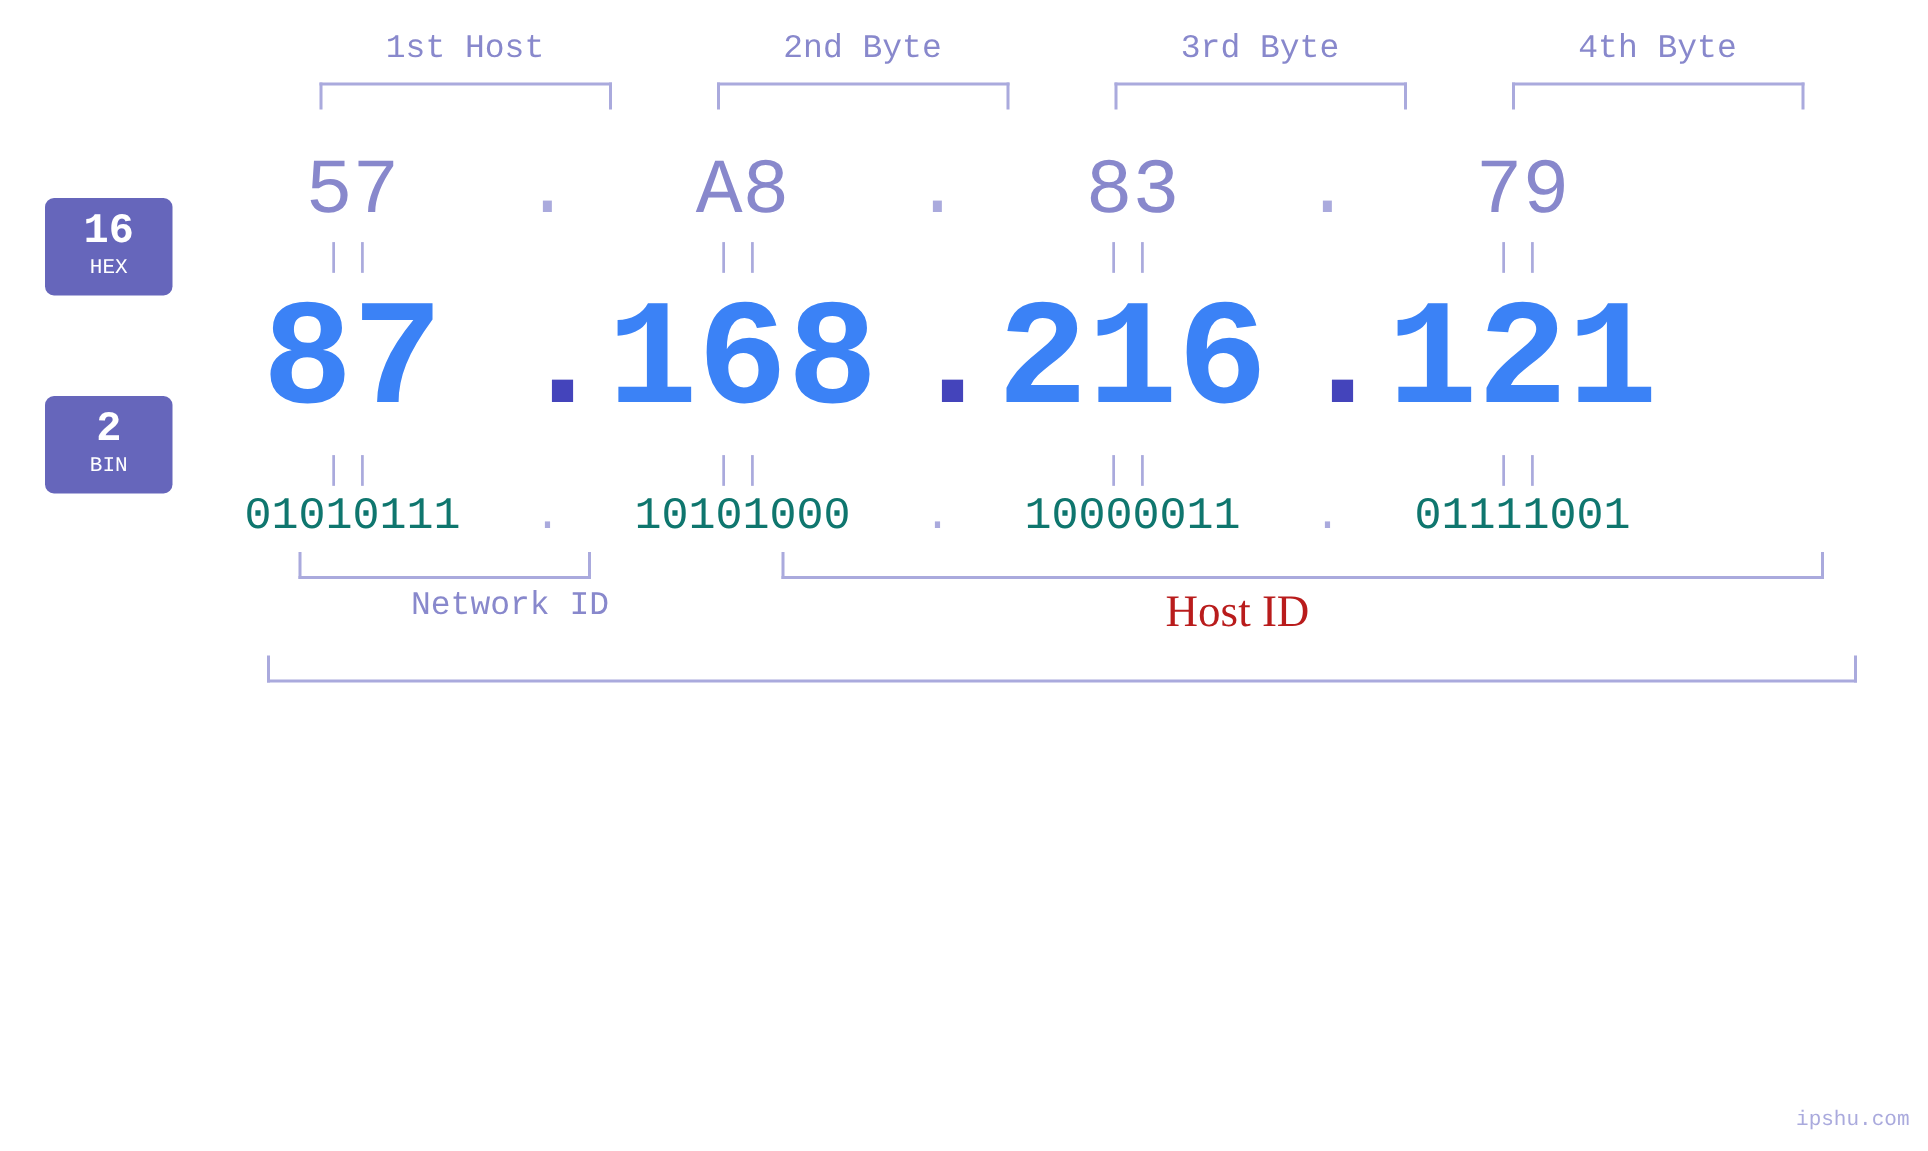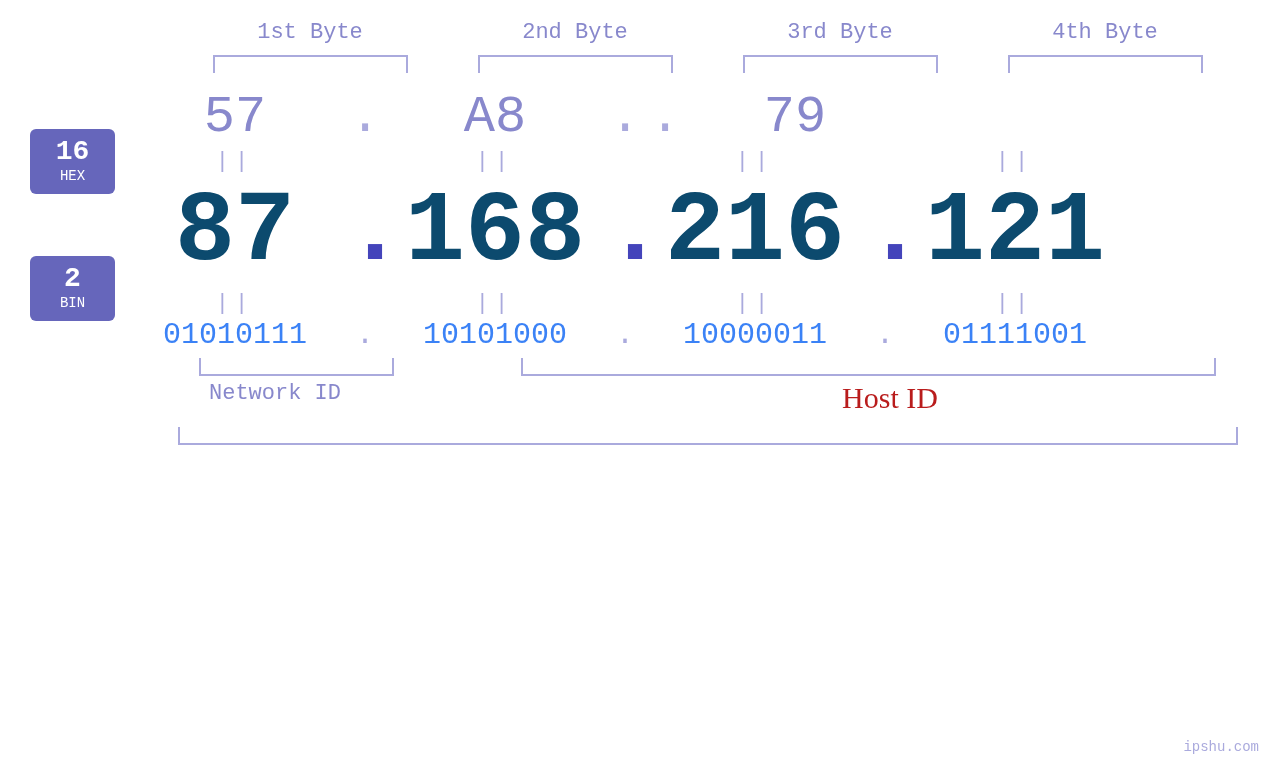--- a/index.html
+++ b/index.html
@@ -88,49 +88,49 @@
       font-family: 'Courier New', Courier, monospace;
     }
 
     .hex-dot {
       color: #aaaadd;
       font-size: 52px;
     }
 
     
     .dec-value {
-      color: #0c4a6e;
+      color: #3b82f6;
       font-size: 100px;
       font-family: 'Courier New', Courier, monospace;
       font-weight: bold;
       line-height: 1;
     }
 
     .dec-dot {
       color: #4444bb;
       font-size: 100px;
       font-weight: bold;
     }
 
     
     .bin-value {
-      color: #3b82f6;
+      color: #0f766e;
       font-size: 30px;
       font-family: 'Courier New', Courier, monospace;
     }
 
     .bin-dot {
       color: #aaaadd;
       font-size: 30px;
     }
 
     .watermark {
       position: absolute;
       bottom: 12px;
-      right: 26px;
+      right: 12px;
       color: #aaaadd;
       font-size: 14px;
       font-family: 'Courier New', Courier, monospace;
     }
 
     
     .all-rows {
       display: flex;
       flex-direction: row;
       width: 1285px;
@@ -167,21 +167,21 @@
       width: 40px;
       text-align: center;
     }
   </style>
 </head>
 <body>
 
 <div class="main-container">
 
   <div class="byte-headers">
-    <div class="byte-header">1st Byte</div>
+    <div class="byte-header">1st Host</div>
     <div class="byte-header">2nd Byte</div>
     <div class="byte-header">3rd Byte</div>
     <div class="byte-header">4th Byte</div>
   </div>
 
   <div class="top-brackets">
     <div class="bracket-top"></div>
     <div class="bracket-top"></div>
     <div class="bracket-top"></div>
     <div class="bracket-top"></div>
@@ -194,32 +194,35 @@
         <span class="base-name">HEX</span>
       </div>
       <div class="base-badge">
         <span class="base-number">2</span>
         <span class="base-name">BIN</span>
       </div>
     </div>
 
     <div class="values-column">
 
-      <div class="row-with-dots" style=" align-items: flex-end;">
+      <div class="row-with-dots" style="margin-top: 10px; align-items: flex-end;">
         <div class="cell-byte">
           <span class="hex-value">57</span>
         </div>
         <div class="cell-dot">
           <span class="hex-dot">.</span>
         </div>
         <div class="cell-byte">
           <span class="hex-value">A8</span>
         </div>
         <div class="cell-dot">
           <span class="hex-dot">.</span>
+        </div>
+        <div class="cell-byte">
+          <span class="hex-value">83</span>
         </div>
         <div class="cell-dot">
           <span class="hex-dot">.</span>
         </div>
         <div class="cell-byte">
           <span class="hex-value">79</span>
         </div>
       </div>
 
       <div class="row-with-dots" style="margin: 2px 0;">
@@ -310,21 +313,21 @@
   </div>
 
   <div style="display:flex; width:1060px; margin-left:130px; margin-top:6px; justify-content:space-around; align-items:flex-end;">
 
     <div style="width:195px; height:18px; border-bottom:2px solid #aaaadd; border-left:2px solid #aaaadd; border-right:2px solid #aaaadd;"></div>
     <div style="width:40px;"></div>
 
     <div style="width:695px; height:18px; border-bottom:2px solid #aaaadd; border-left:2px solid #aaaadd; border-right:2px solid #aaaadd;"></div>
   </div>
 
-  <div style="display:flex; width:1060px; margin-left:130px; margin-top:5px; justify-content:space-between;">
+  <div style="display:flex; width:1060px; margin-left:130px; margin-top:5px; justify-content:center;">
     <div style="width:195px; text-align:center; color:#8888cc; font-size:22px; font-family:'Courier New',monospace;">Network ID</div>
     <div style="width:40px;"></div>
     <div style="width:695px; text-align:center; color:#b91c1c; font-size:30px; font-family:Liberation Serif, serif;">Host ID</div>
   </div>
 
   <div style="width:1060px; margin-left:130px; margin-top:12px;">
     <div style="width:100%; height:18px; border-bottom:2px solid #aaaadd; border-left:2px solid #aaaadd; border-right:2px solid #aaaadd;"></div>
   </div>
 
 

